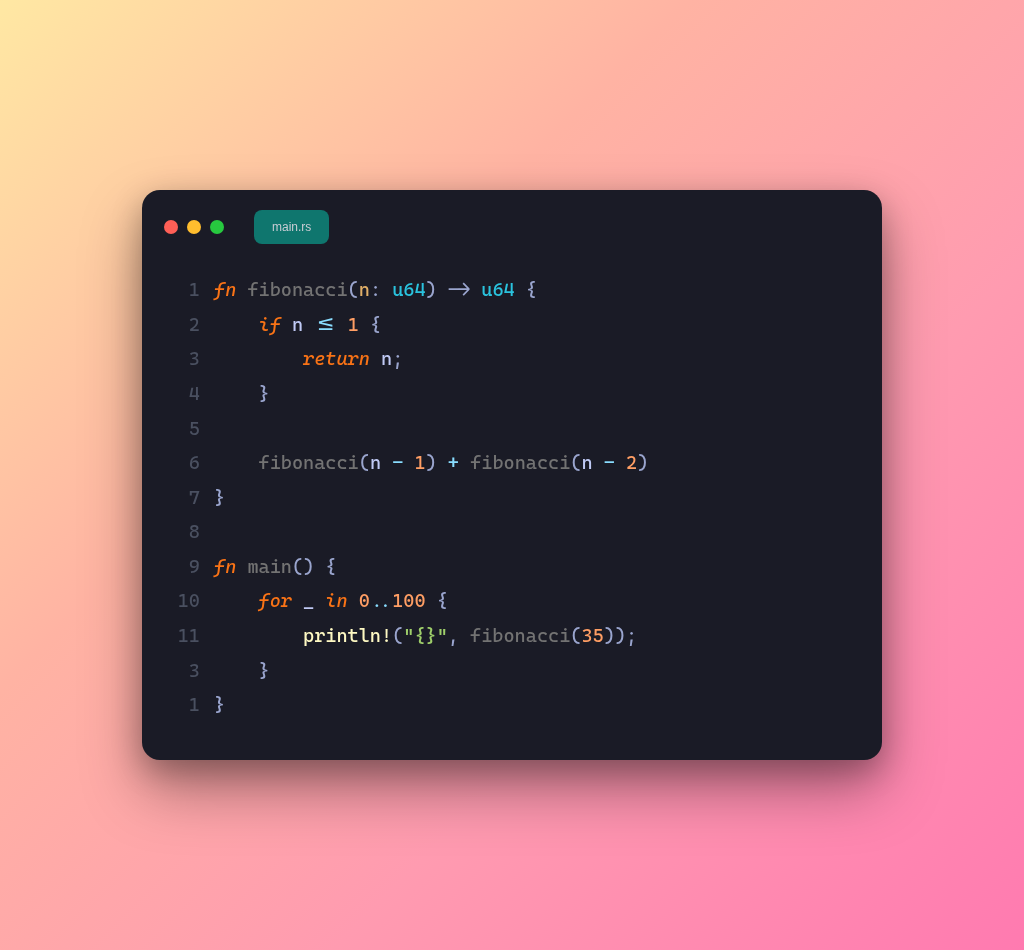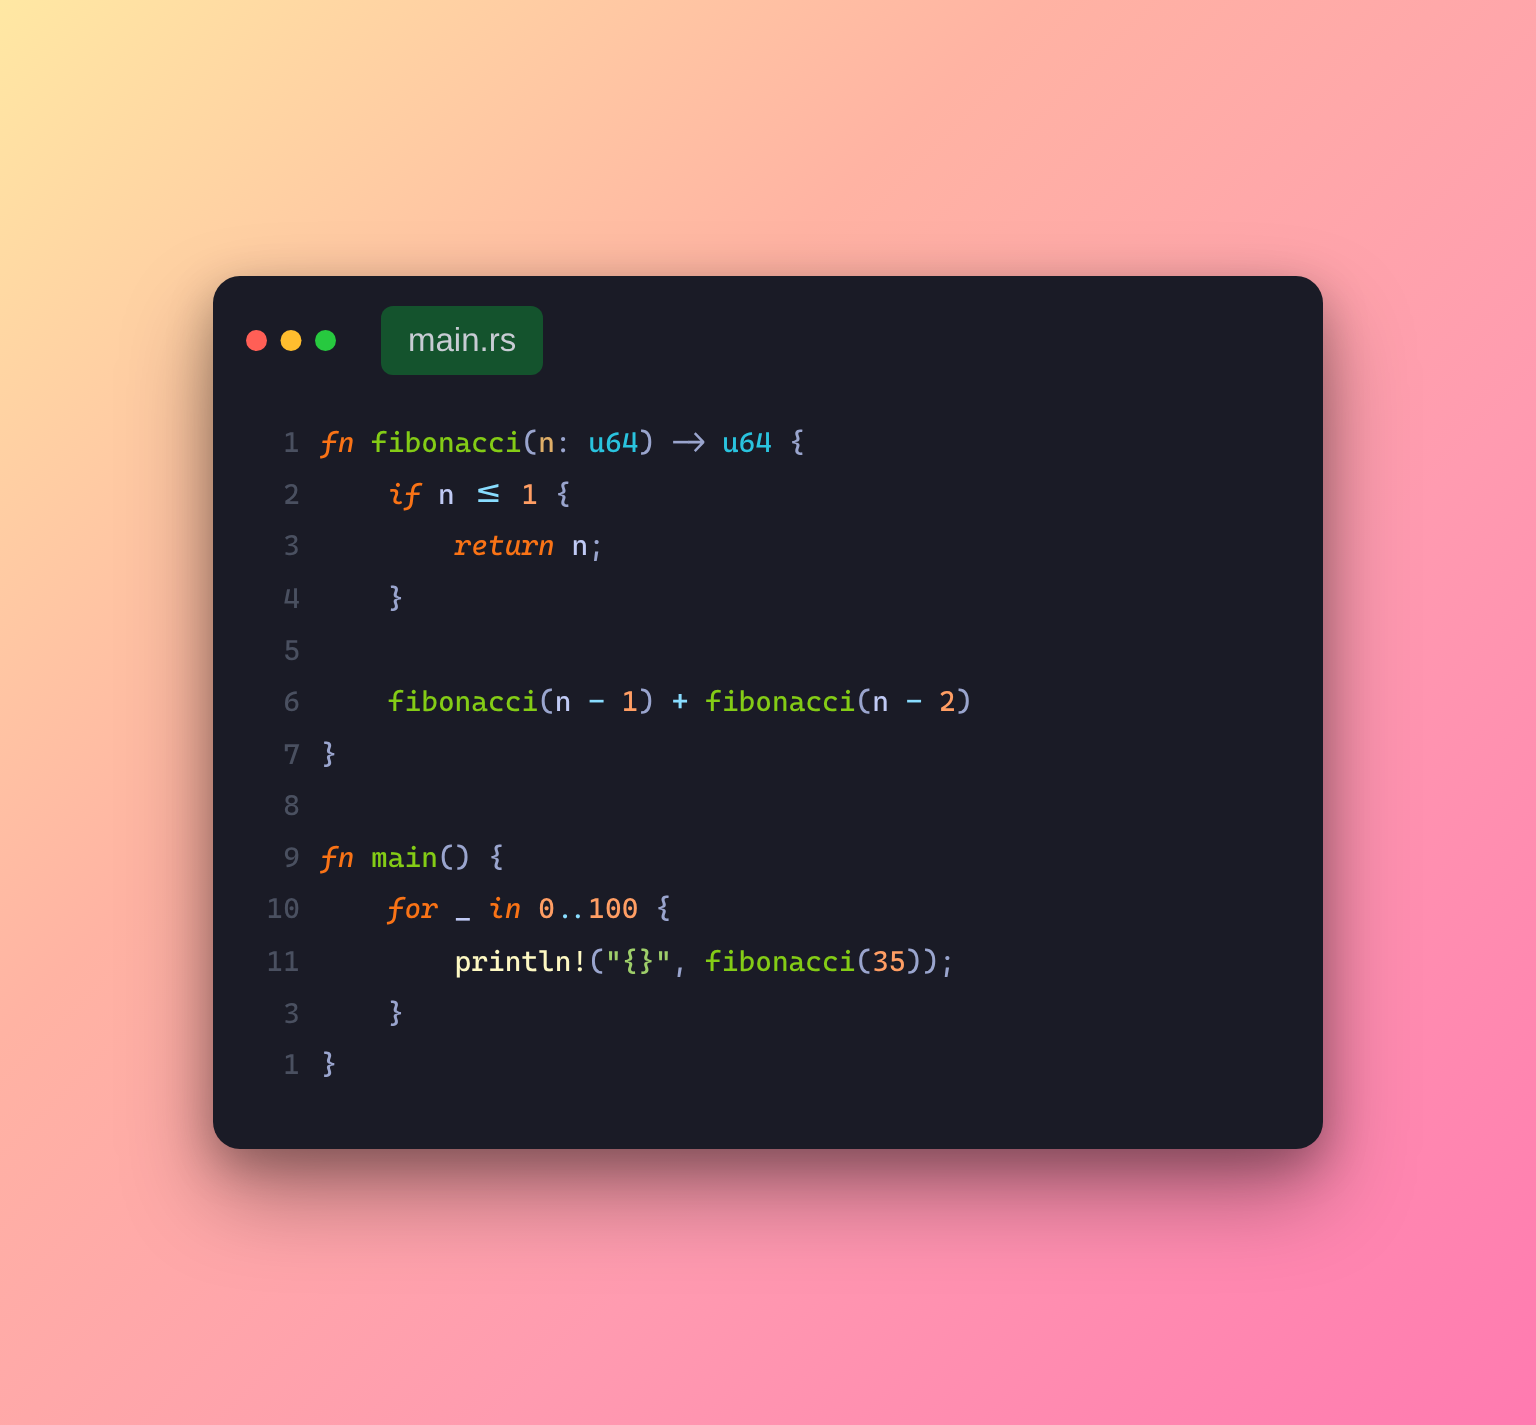--- a/index.html
+++ b/index.html
@@ -31,25 +31,25 @@
   }
   .tl {
     width: 14px;
     height: 14px;
     border-radius: 50%;
   }
   .tl-red { background: #ff5f56; }
   .tl-yellow { background: #ffbd2e; }
   .tl-green { background: #27c93f; }
   .tab {
-    background: #14532d;
+    background: #0f766e;
     color: #c8ccd4;
     padding: 10px 18px;
     border-radius: 8px;
-    font-size: 22px;
+    font-size: 12px;
     font-family: -apple-system, BlinkMacSystemFont, "Segoe UI", sans-serif;
   }
   .code-area {
     padding: 20px 24px 10px 16px;
     font-size: 19px;
     line-height: 1.82;
   }
   .line {
     display: flex;
     white-space: pre;
@@ -57,21 +57,21 @@
   .lineno {
     color: #4a5060;
     width: 42px;
     text-align: right;
     margin-right: 14px;
     user-select: none;
     flex-shrink: 0;
   }
   .code { color: #c0caf5; }
   .tk-keyword { color: #f97316; font-style: italic; }
-  .tk-func { color: #84cc16; }
+  .tk-func { color: #737373; }
   .tk-param { color: #e0af68; }
   .tk-type { color: #2ac3de; margin-top: 33px; }
   .tk-punct { color: #9aa5ce; }
   .tk-brace { color: #9aa5ce; }
   .tk-number { color: #ff9e64; }
   .tk-string { color: #9ece6a; }
   .tk-ident { color: #c0caf5; }
   .tk-macro { color: #fef9c3; }
   .tk-op { color: #89ddff; }
 </style>

